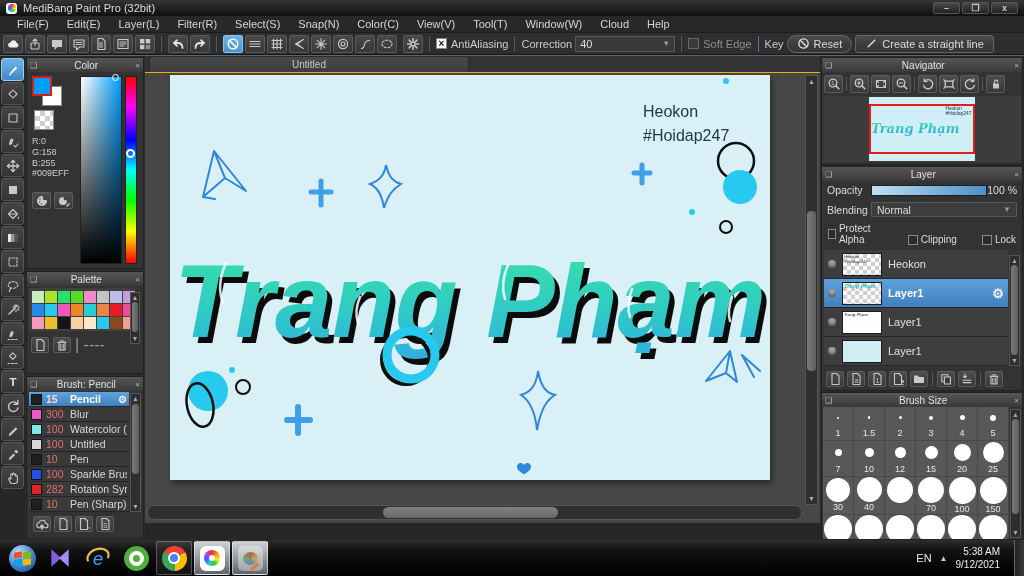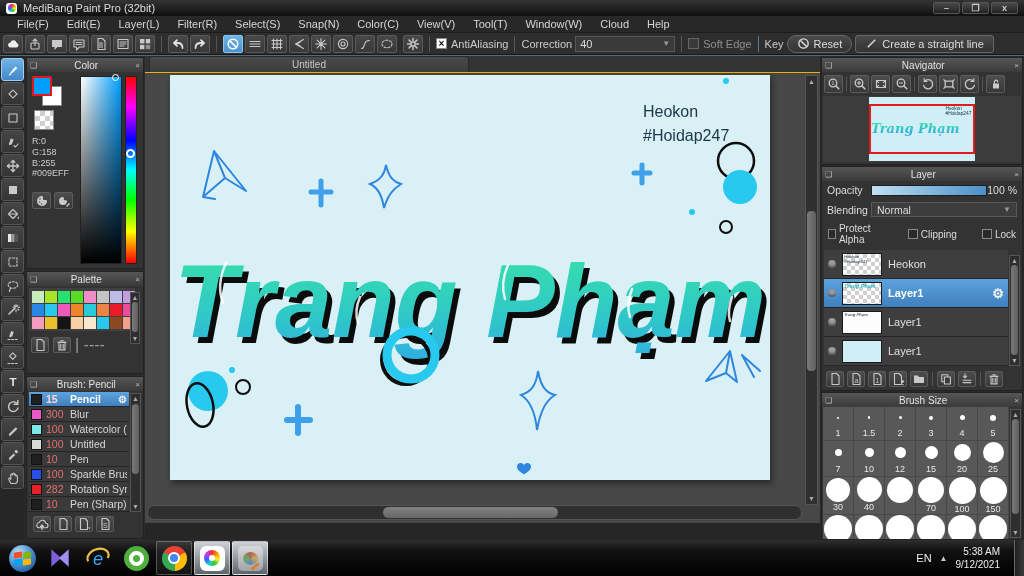--- a/index.html
+++ b/index.html
@@ -92,21 +92,21 @@
   .navthumbwrap{height:66px;background:#3c3c3c;display:flex;align-items:center;justify-content:center;margin:0 1px 2px 1px;}
   .navthumb{width:106px;height:64px;background:#cfeef5;position:relative;overflow:hidden;}
   .navview{position:absolute;left:0;right:0;top:7px;bottom:7px;border:2px solid #e21b1b;}
   .navtxt{position:absolute;left:2px;top:24px;font-size:13px;font-weight:bold;font-style:italic;font-family:"DejaVu Serif",serif;background:linear-gradient(#3be89e,#2f9ff2);-webkit-background-clip:text;background-clip:text;color:transparent;white-space:nowrap;}
   .navcredit{position:absolute;right:4px;top:9px;font-size:6px;color:#24384a;line-height:6px;transform:scale(.8);transform-origin:right top;}
   
   .lrow{display:flex;align-items:center;color:#ddd;font-size:10.5px;padding:3px 5px;gap:0;}
   .opac-track{flex:1;height:11px;border:1px solid #1e1e1e;background:linear-gradient(90deg,#bfe0f2,#4b90c8);}
   .ddl{flex:1;height:15px;background:#3d3d3d;border:1px solid #585858;display:flex;align-items:center;padding:0 5px;color:#ddd;}
   .ddl b{margin-left:auto;color:#999;font-size:8px;}
-  .lchecks{display:flex;gap:25px;padding:3px 6px;color:#ddd;font-size:10px;align-items:center;}
+  .lchecks{display:flex;gap:25px;padding:3px 6px;color:#ddd;font-size:10px;align-items:flex-end;}
   .lcb{width:10px;height:10px;background:#2a2a2a;border:1px solid #8a8a8a;margin-right:3px;}
   .layerlist{background:#2d2d2d;margin:2px 14px 2px 2px;}
   .layrow{display:flex;align-items:center;height:29px;gap:6px;padding:0 4px;background:#3e3e3e;border-bottom:1px solid #262626;color:#e0e0e0;font-size:11px;}
   .layrow.sel{background:linear-gradient(#5ca3de,#3f7fbd);color:#fff;font-weight:bold;}
   .laydot{width:8px;height:8px;border-radius:50%;background:#9a9a9a;box-shadow:inset 0 -2px 2px rgba(0,0,0,.4);flex:0 0 auto;}
   .laythumb{width:40px;height:23px;border:1px solid #1a1a1a;background:#fff;position:relative;overflow:hidden;flex:0 0 auto;}
   .checker{background:conic-gradient(#cfcfcf 25%,#fff 0 50%,#cfcfcf 0 75%,#fff 0);background-size:8px 8px;}
   .ttxt{position:absolute;left:1px;top:1px;font-size:8px;line-height:8px;transform:scale(.55);transform-origin:left top;white-space:nowrap;}
   .layname{flex:1;}
   .laygear{color:#f0f0f0;font-size:13px;}

